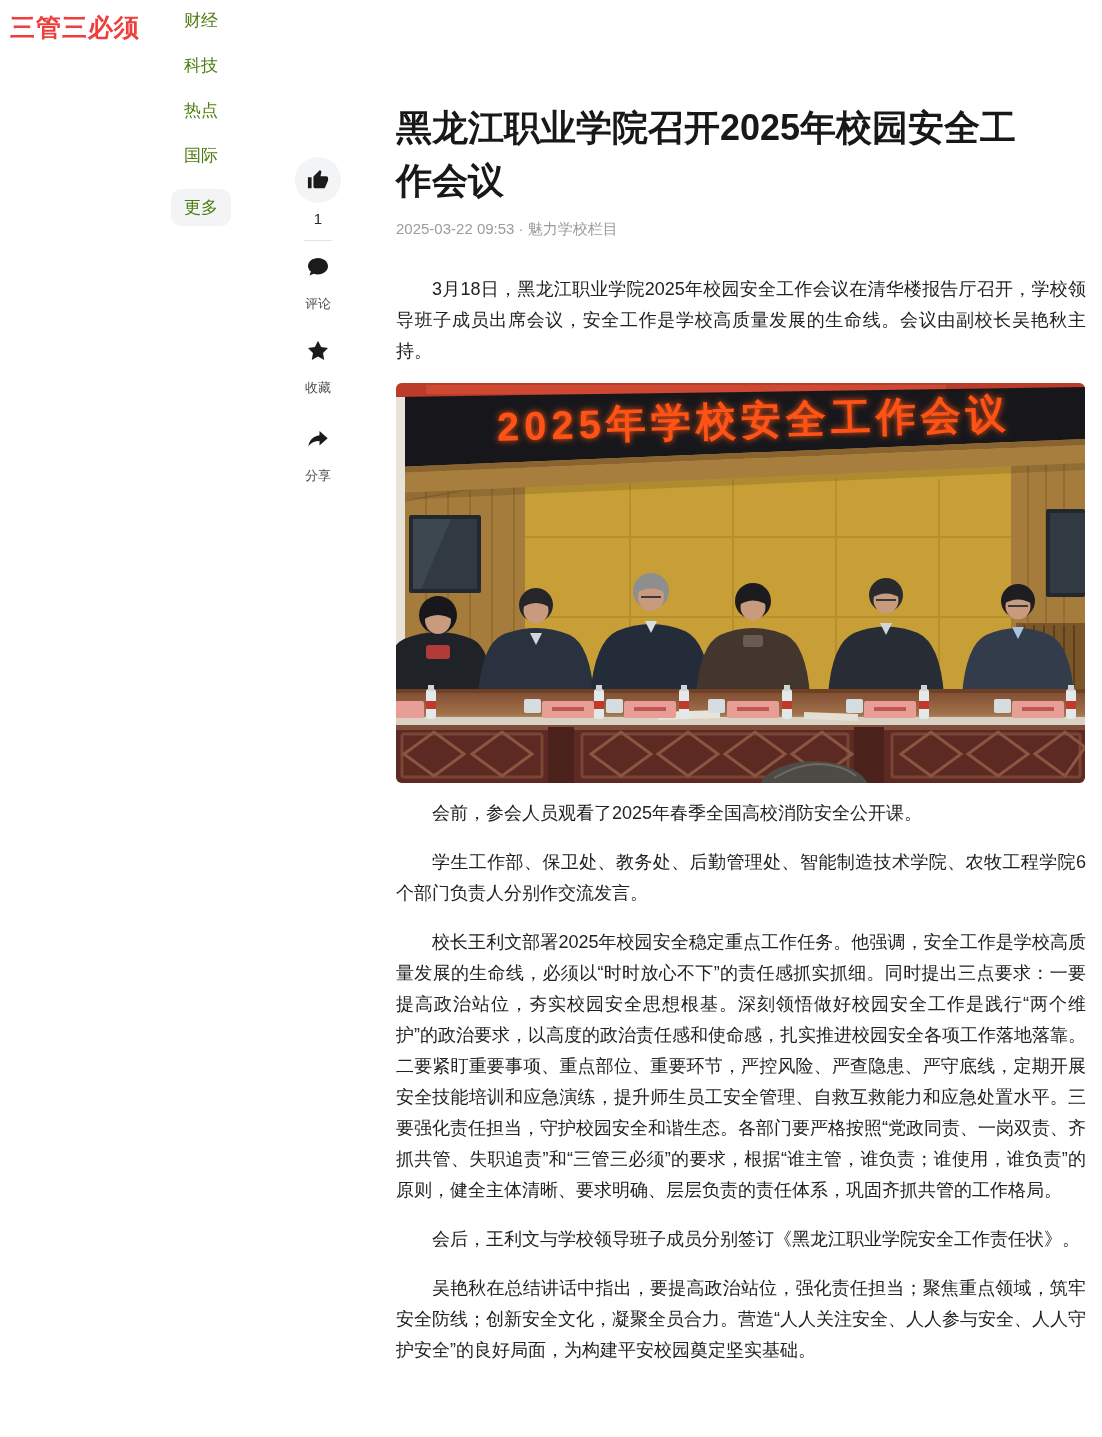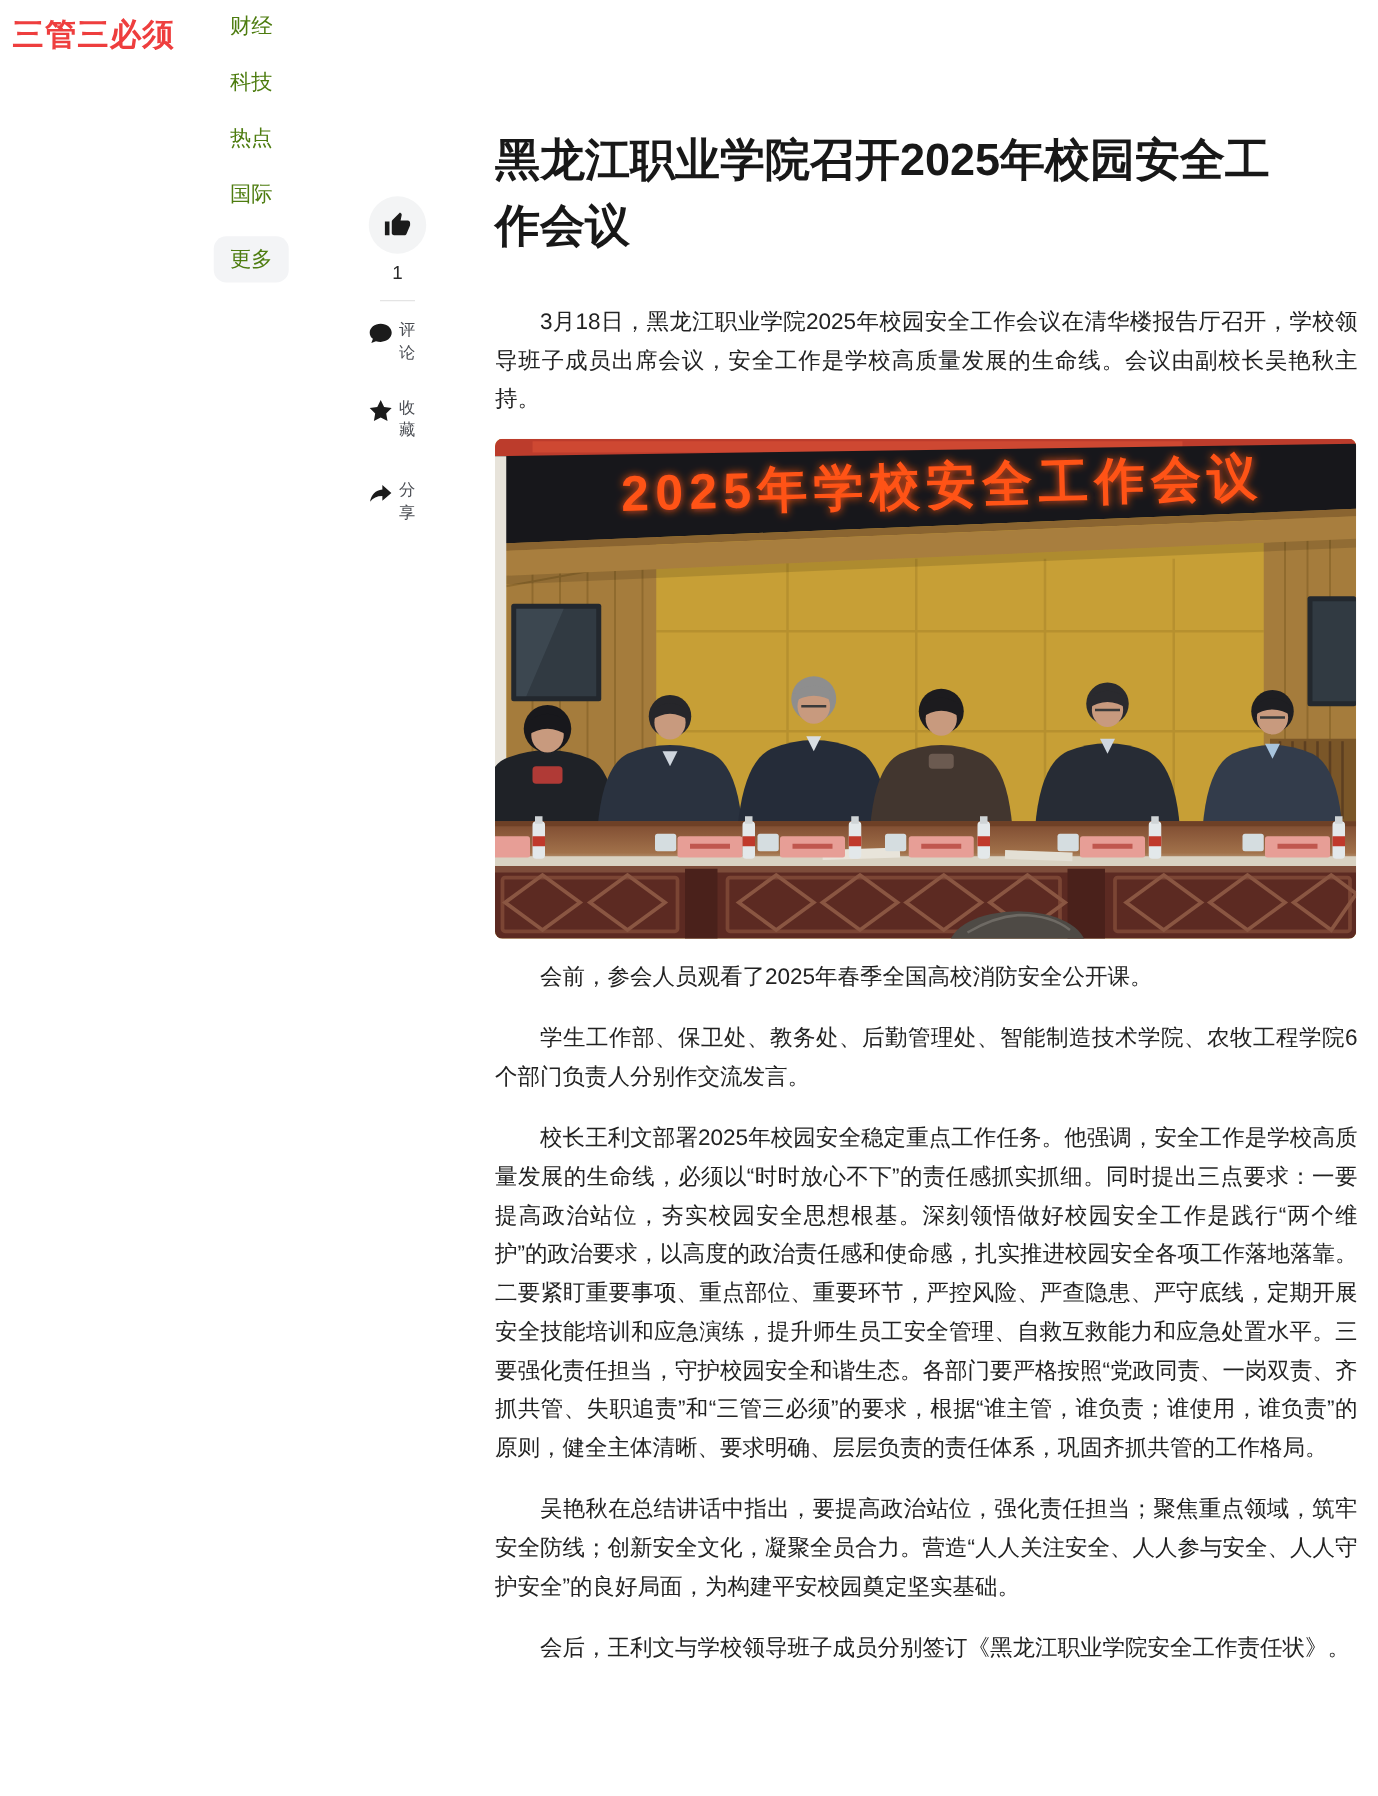--- a/index.html
+++ b/index.html
@@ -14,21 +14,21 @@
   .logo{font-size:25px;font-weight:800;color:#ee3e3e;letter-spacing:1px;cursor:pointer;}
   .nav-items{display:flex;align-items:center;gap:22px;margin-left:28px;font-size:17px;color:#4d7c0f;flex-direction:column;}
   .nav-item{display:flex;align-items:center;gap:4px;cursor:pointer;white-space:nowrap;}
   .nav-item.more{background:#f3f4f6;border-radius:10px;padding:7px 13px;}
   .chevron{display:inline-flex;margin-top:2px;}
   
   .rail{position:absolute;left:294px;top:157px;width:48px;display:flex;flex-direction:column;align-items:center;}
   .like-circle{width:46px;height:46px;border-radius:50%;background:#f3f4f5;display:flex;align-items:center;justify-content:center;cursor:pointer;}
   .like-count{margin-top:7px;font-size:15px;color:#2a2a2a;}
   .rail-divider{width:28px;border-top:1px solid #e4e4e4;margin:13px 0 14px;}
-  .rail-btn{display:flex;flex-direction:row;align-items:flex-start;gap:4px;cursor:pointer;}
+  .rail-btn{display:flex;flex-direction:column;align-items:center;gap:16px;cursor:pointer;}
   .rail-btn + .rail-btn{margin-top:26px;}
   .rail-btn.share{margin-top:30px;}
   .rail-label{font-size:13px;color:#4b4e54;}
   .icon24{width:24px;height:24px;fill:#1b1b1b;}
   .icon22{width:22px;height:22px;fill:#1b1b1b;}
   
   .article{position:absolute;left:396px;top:101px;width:690px;}
   .title{font-size:36px;line-height:53px;font-weight:700;color:#181818;margin:0;max-width:648px;}
   .meta{margin-top:13px;font-size:15px;color:#9b9b9b;}
   .para{font-size:18px;line-height:31px;color:#222;text-align:justify;text-indent:2em;margin:18px 0 0;}
@@ -101,20 +101,21 @@
   <div class="rail-btn share">
     <svg class="icon24" viewBox="0 0 24 24">
       <path d="M21.7 11.3L13.5 4v4.2C7.3 8.9 3.4 13 2.3 19.3c2.7-3.6 6.3-5.3 11.2-5.3v4.4l8.2-7.1z"></path>
     </svg>
     <span class="rail-label">分享</span>
   </div>
 </aside>
 
 <main class="article">
   <h1 class="title">黑龙江职业学院召开2025年校园安全工作会议</h1>
+  <div class="meta">2025-03-22 09:53 · 魅力学校栏目</div>
 
   <p class="para first">3月18日，黑龙江职业学院2025年校园安全工作会议在清华楼报告厅召开，学校领导班子成员出席会议，安全工作是学校高质量发展的生命线。会议由副校长吴艳秋主持。</p>
 
   <div class="photo">
     <svg width="689" height="400" viewBox="0 0 689 400" preserveAspectRatio="none">
       <defs>
         <filter id="ledglow" x="-20%" y="-80%" width="140%" height="260%">
           <feGaussianBlur stdDeviation="3.2"></feGaussianBlur>
         </filter>
         <linearGradient id="tabletop" x1="0" y1="0" x2="0" y2="1">
@@ -310,15 +311,15 @@
       </g>
 
       <ellipse cx="418" cy="407" rx="55" ry="29" fill="#4e4a45"></ellipse>
       <path d="M378,395 Q400,382 420,381 Q445,381 460,393" stroke="#6e6a64" stroke-width="2" fill="none"></path>
     </svg>
   </div>
 
   <p class="para after-photo">会前，参会人员观看了2025年春季全国高校消防安全公开课。</p>
   <p class="para">学生工作部、保卫处、教务处、后勤管理处、智能制造技术学院、农牧工程学院6个部门负责人分别作交流发言。</p>
   <p class="para">校长王利文部署2025年校园安全稳定重点工作任务。他强调，安全工作是学校高质量发展的生命线，必须以“时时放心不下”的责任感抓实抓细。同时提出三点要求：一要提高政治站位，夯实校园安全思想根基。深刻领悟做好校园安全工作是践行“两个维护”的政治要求，以高度的政治责任感和使命感，扎实推进校园安全各项工作落地落靠。二要紧盯重要事项、重点部位、重要环节，严控风险、严查隐患、严守底线，定期开展安全技能培训和应急演练，提升师生员工安全管理、自救互救能力和应急处置水平。三要强化责任担当，守护校园安全和谐生态。各部门要严格按照“党政同责、一岗双责、齐抓共管、失职追责”和“三管三必须”的要求，根据“谁主管，谁负责；谁使用，谁负责”的原则，健全主体清晰、要求明确、层层负责的责任体系，巩固齐抓共管的工作格局。</p>
+  <p class="para">会后，王利文与学校领导班子成员分别签订《黑龙江职业学院安全工作责任状》。</p>
   <p class="para">吴艳秋在总结讲话中指出，要提高政治站位，强化责任担当；聚焦重点领域，筑牢安全防线；创新安全文化，凝聚全员合力。营造“人人关注安全、人人参与安全、人人守护安全”的良好局面，为构建平安校园奠定坚实基础。</p>
-  <p class="para">会后，王利文与学校领导班子成员分别签订《黑龙江职业学院安全工作责任状》。</p>
 </main>
 
 </body></html>

